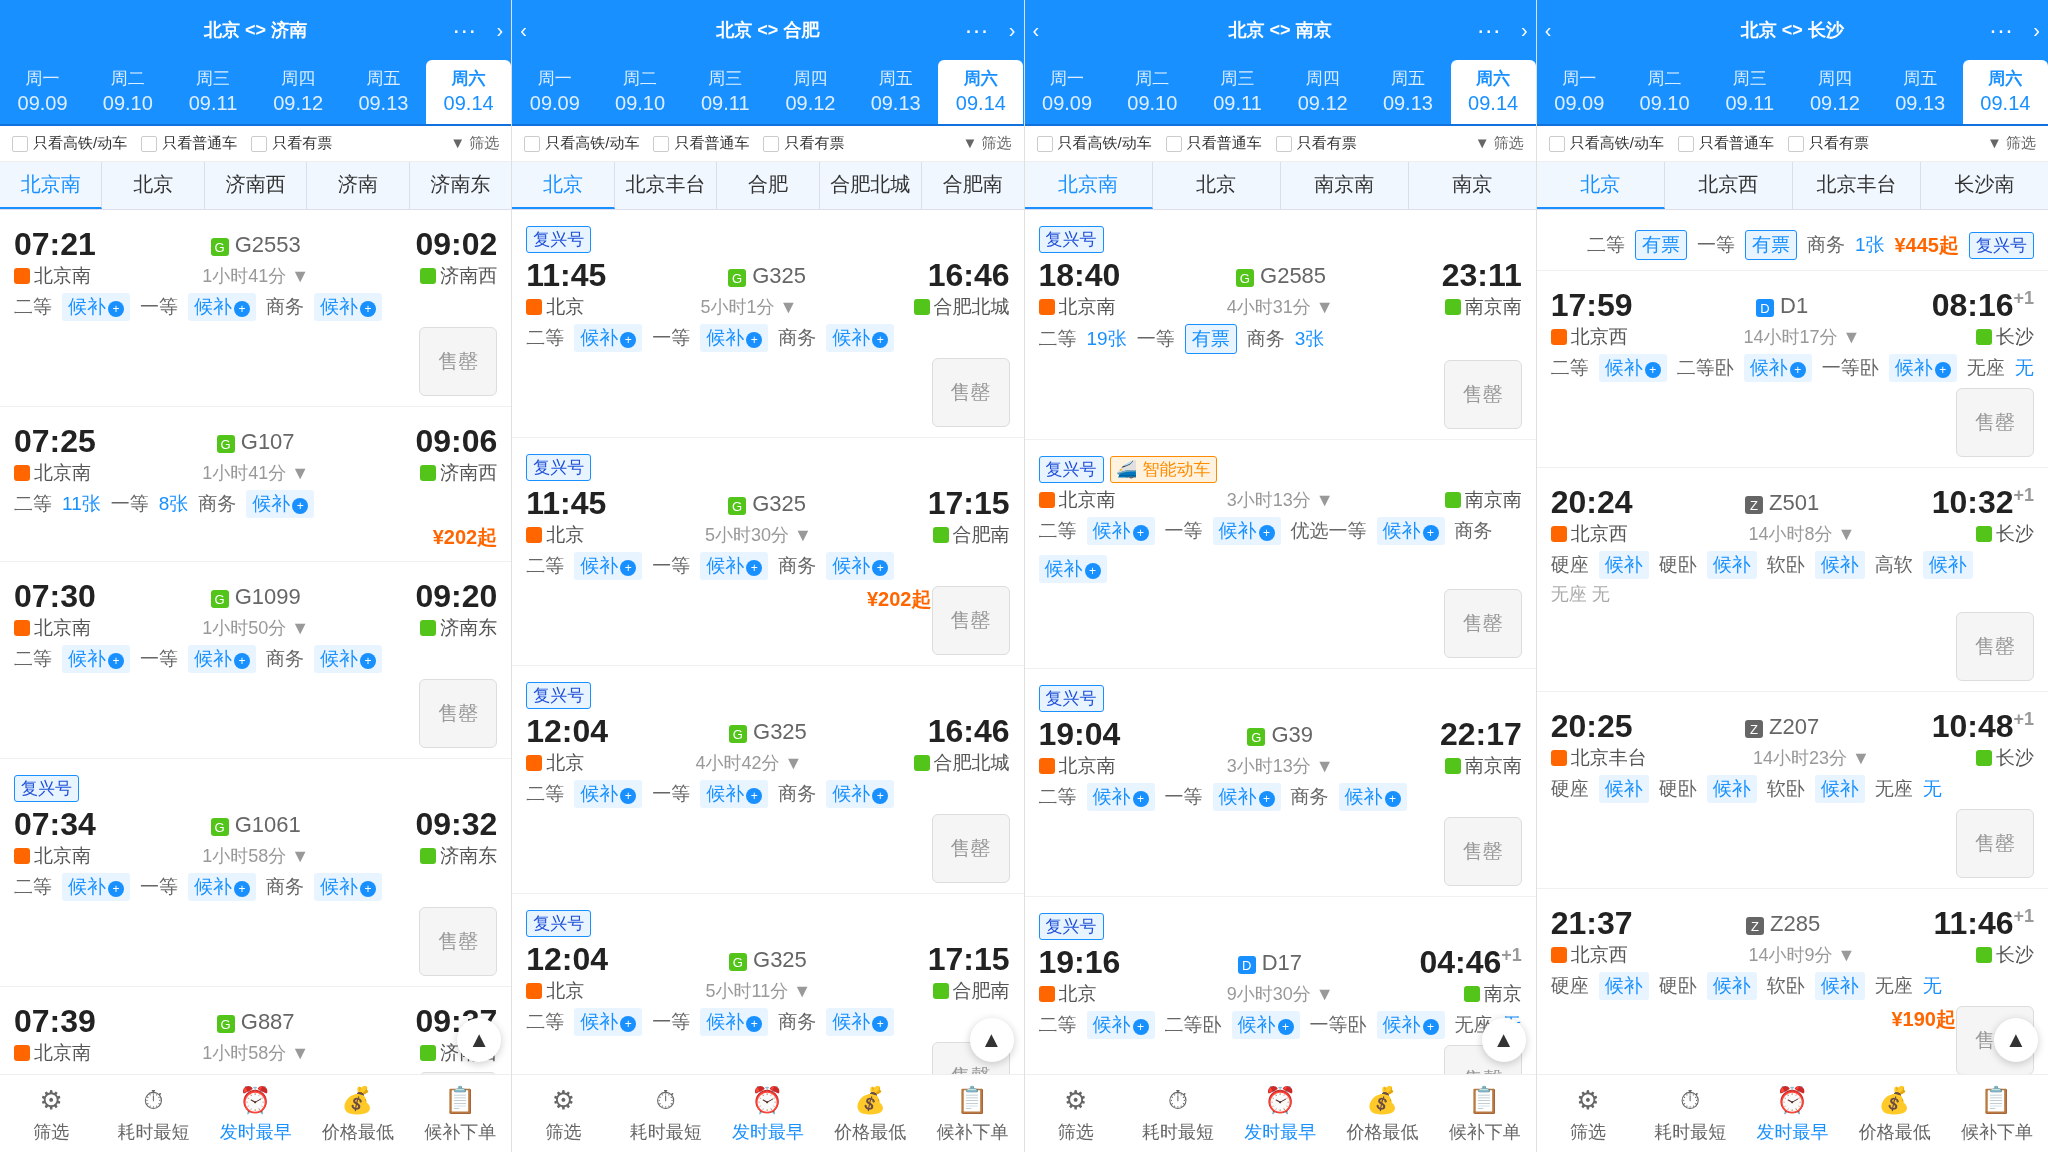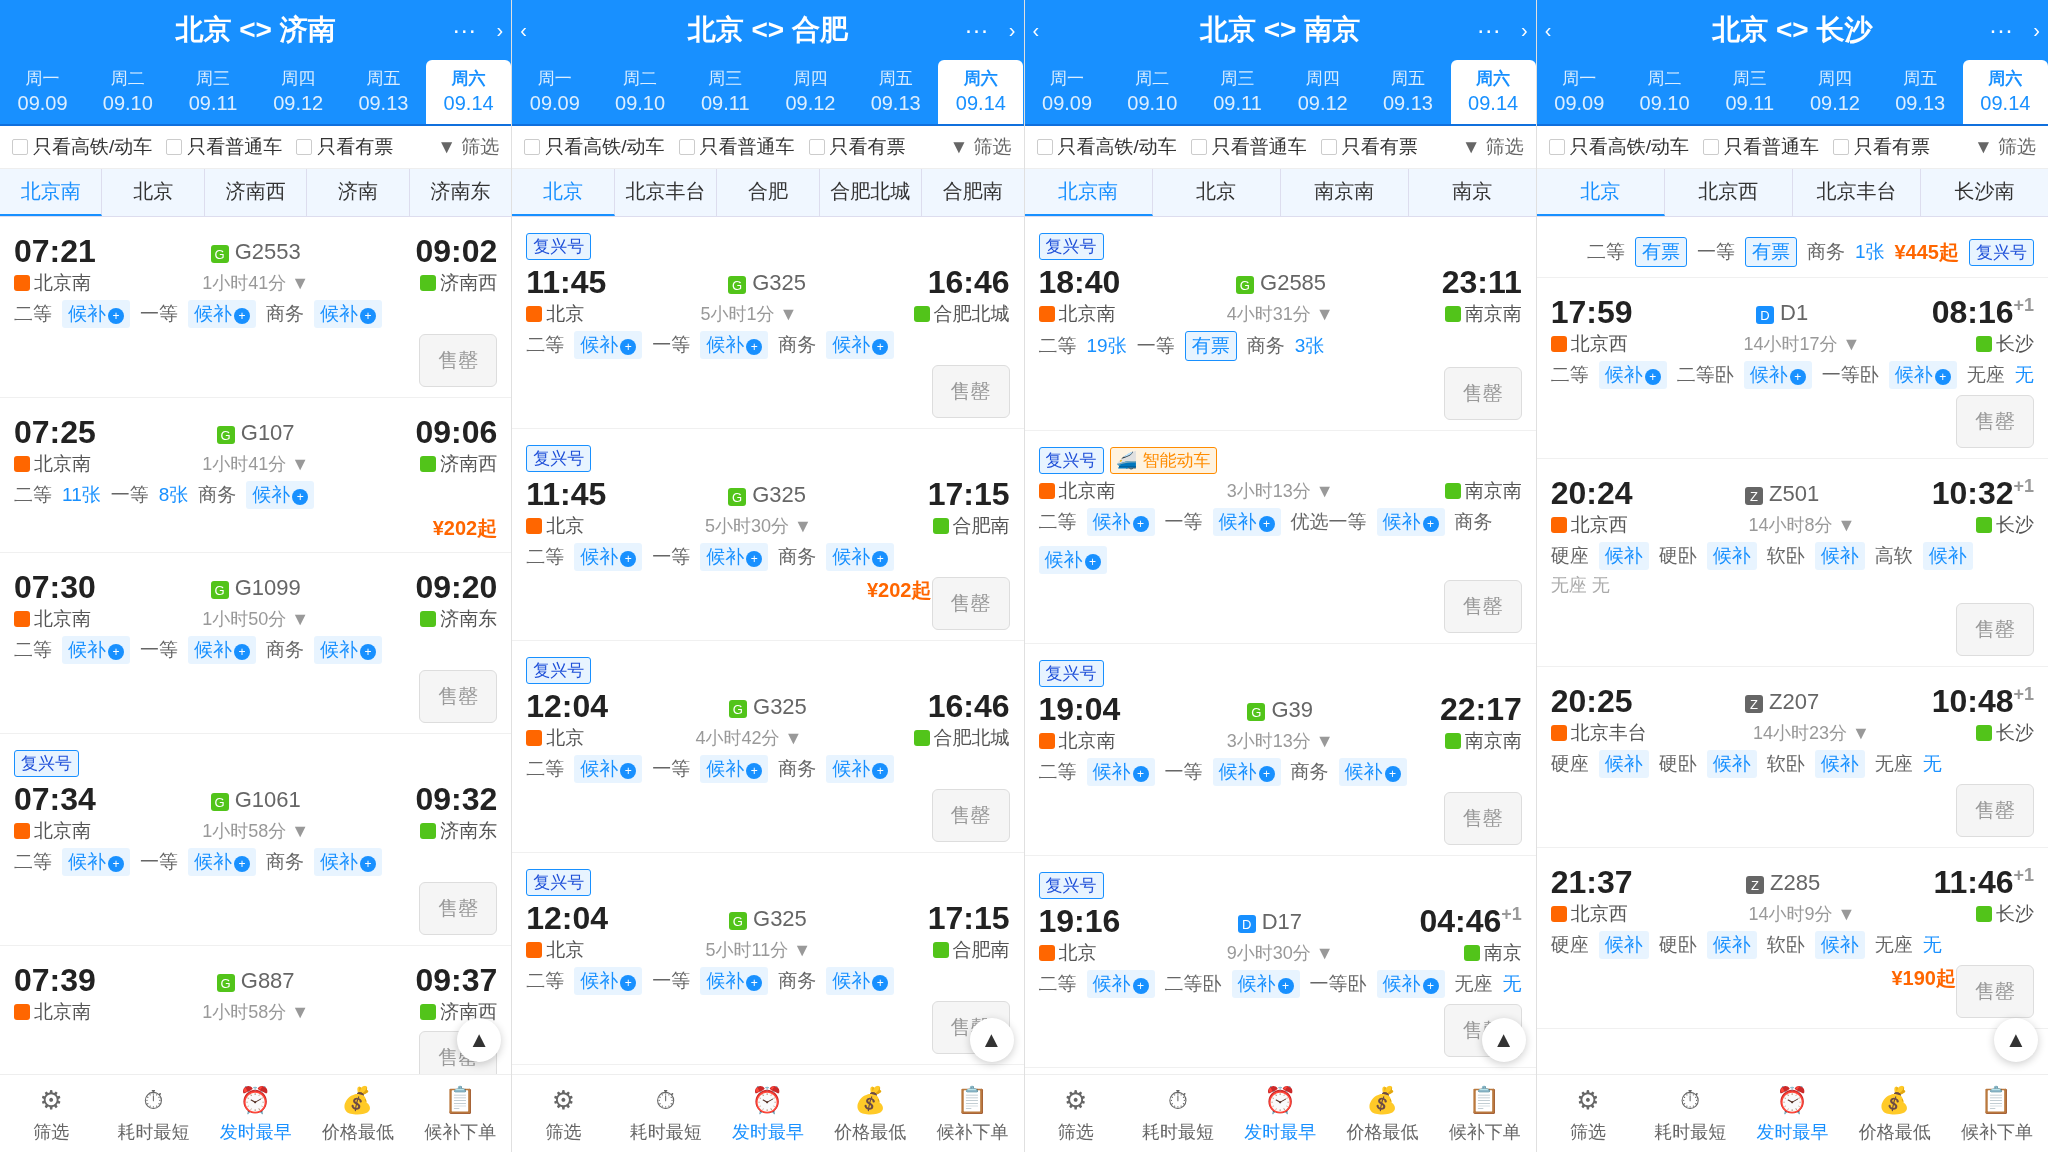--- a/index.html
+++ b/index.html
@@ -5,34 +5,34 @@
     * { margin: 0; padding: 0; box-sizing: border-box; }
     body { font-family: -apple-system, 'PingFang SC', 'Microsoft YaHei', sans-serif; background: #f5f5f5; overflow: hidden; width: 2048px; height: 1152px; font-size: 22px; }
     
     
     .panels-container { display: flex; height: 100%; }
     .panel { flex: 1; display: flex; flex-direction: column; border-right: 1px solid #e0e0e0; background: #fff; overflow: hidden; }
     .panel:last-child { border-right: none; }
     
     
     .panel-header { background: #1890ff; color: white; display: flex; align-items: center; justify-content: center; padding: 10px 15px; position: relative; height: 60px; }
-    .panel-header .title { font-size: 28px; font-weight: bold; color: white; }
+    .panel-header .title { font-size: 18px; font-weight: bold; color: white; }
     .panel-header .more-btn { position: absolute; right: 35px; font-size: 24px; color: white; cursor: pointer; }
     .panel-header .arrow-btn { position: absolute; right: 8px; font-size: 20px; color: white; cursor: pointer; }
     .panel-header .back-btn { position: absolute; left: 8px; font-size: 20px; color: white; cursor: pointer; }
     
     
     .day-selector { display: flex; background: #1890ff; overflow-x: auto; border-bottom: 2px solid #1070dd; }
     .day-item { flex: 1; min-width: 80px; text-align: center; padding: 8px 4px; cursor: pointer; color: rgba(255,255,255,0.85); font-size: 19px; line-height: 1.3; white-space: nowrap; }
     .day-item.active { background: #fff; color: #1890ff; border-radius: 6px 6px 0 0; font-weight: bold; }
     .day-item .weekday { font-size: 17px; }
     .day-item .date { font-size: 20px; font-weight: normal; }
     
     
-    .filter-bar { display: flex; align-items: center; padding: 8px 12px; gap: 14px; background: #fff; border-bottom: 1px solid #eee; font-size: 19px; }
+    .filter-bar { display: flex; align-items: center; padding: 8px 12px; gap: 14px; background: #fff; border-bottom: 1px solid #eee; font-size: 15px; }
     .filter-checkbox { display: flex; align-items: center; gap: 5px; color: #333; white-space: nowrap; cursor: pointer; }
     .checkbox { width: 16px; height: 16px; border: 1px solid #ccc; background: #fff; display: inline-block; border-radius: 2px; }
     .filter-btn { display: flex; align-items: center; gap: 4px; color: #666; cursor: pointer; white-space: nowrap; margin-left: auto; }
     
     
     .station-bar { display: flex; background: #f0f7ff; border-bottom: 1px solid #dde; font-size: 20px; }
     .station-item { flex: 1; text-align: center; padding: 9px 6px; cursor: pointer; color: #333; border-right: 1px solid #dde; font-weight: 500; }
     .station-item:last-child { border-right: none; }
     .station-item.active { color: #1890ff; border-bottom: 2px solid #1890ff; }
     
@@ -50,21 +50,21 @@
     .station-info { display: flex; justify-content: space-between; align-items: center; }
     .station-name-tag { display: flex; align-items: center; gap: 4px; font-size: 19px; color: #555; }
     .station-dot { width: 16px; height: 16px; border-radius: 3px; display: inline-block; }
     .dot-orange { background: #ff6600; }
     .dot-green { background: #52c41a; }
     
     .seat-row { display: flex; gap: 10px; align-items: center; margin-top: 4px; flex-wrap: wrap; }
     .seat-class { font-size: 19px; color: #666; }
     .seat-btn { font-size: 19px; color: #1890ff; cursor: pointer; background: #e8f4ff; padding: 1px 6px; border-radius: 3px; }
     
-    .sell-out-btn { background: #f5f5f5; color: #999; border: 1px solid #ddd; border-radius: 6px; padding: 12px 18px; font-size: 20px; cursor: pointer; }
+    .sell-out-btn { background: #f5f5f5; color: #999; border: 1px solid #ddd; border-radius: 6px; padding: 20px 18px; font-size: 20px; cursor: pointer; }
     .price-tag { font-size: 20px; color: #ff6600; font-weight: bold; }
     .num-icon { width: 18px; height: 18px; border-radius: 3px; background: #666; color: white; font-size: 13px; display: inline-flex; align-items: center; justify-content: center; }
     .num-icon.green { background: #52c41a; }
     .num-icon.blue { background: #1890ff; }
     
     
     .bottom-toolbar { display: flex; background: #fff; border-top: 1px solid #eee; padding: 10px 0 8px; }
     .toolbar-item { flex: 1; display: flex; flex-direction: column; align-items: center; gap: 4px; cursor: pointer; font-size: 18px; color: #666; }
     .toolbar-item.active { color: #1890ff; }
     .toolbar-icon { font-size: 26px; }

